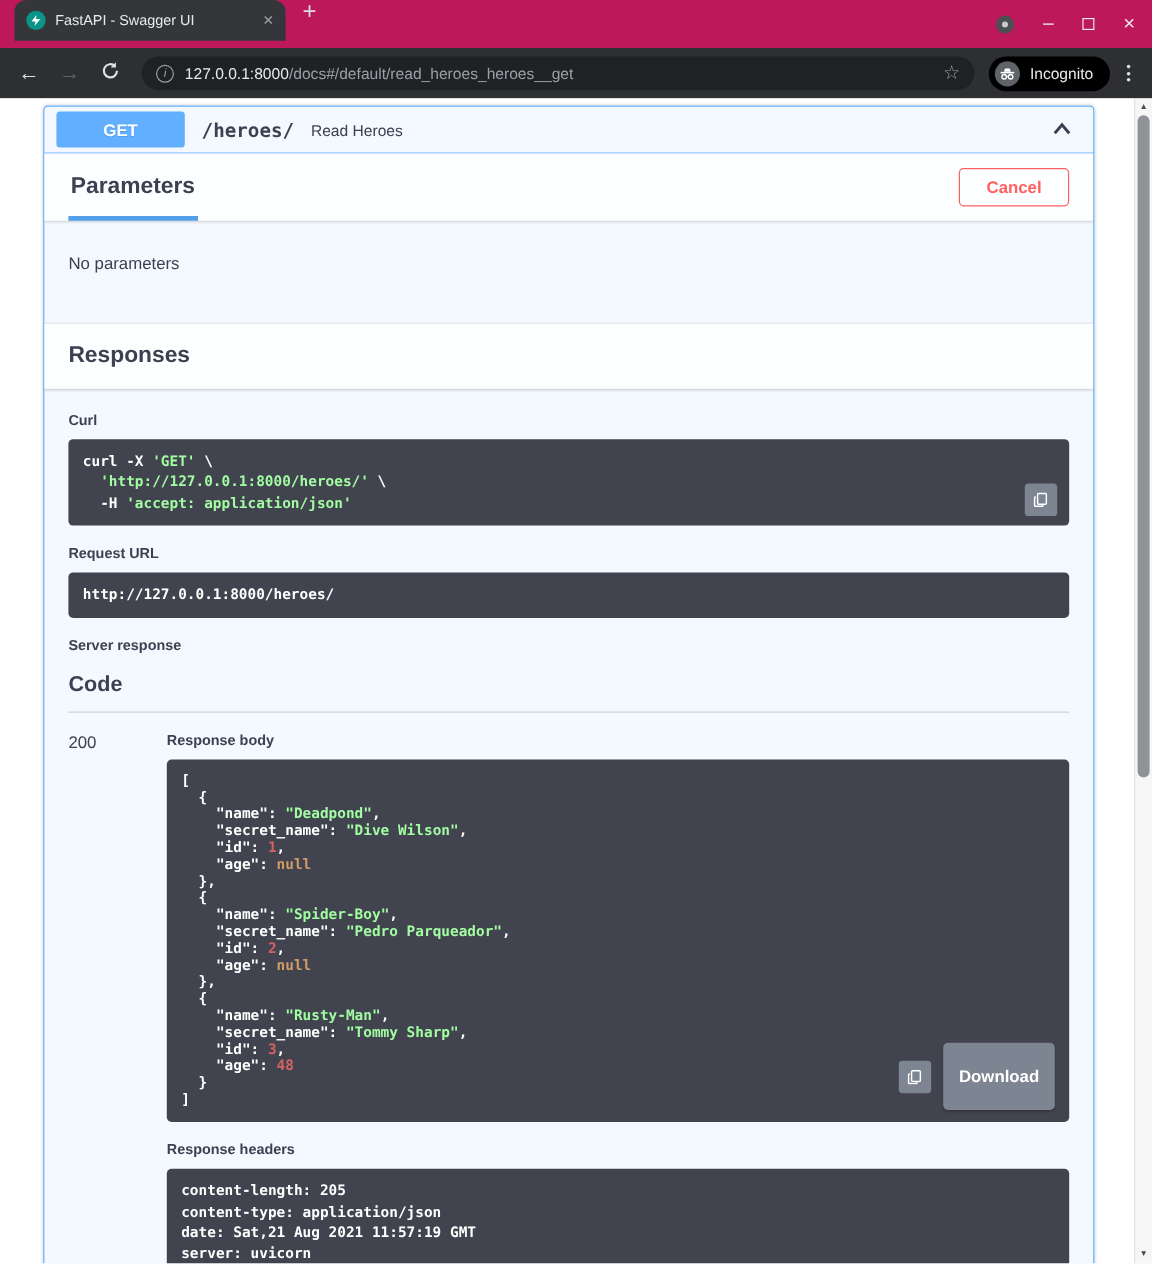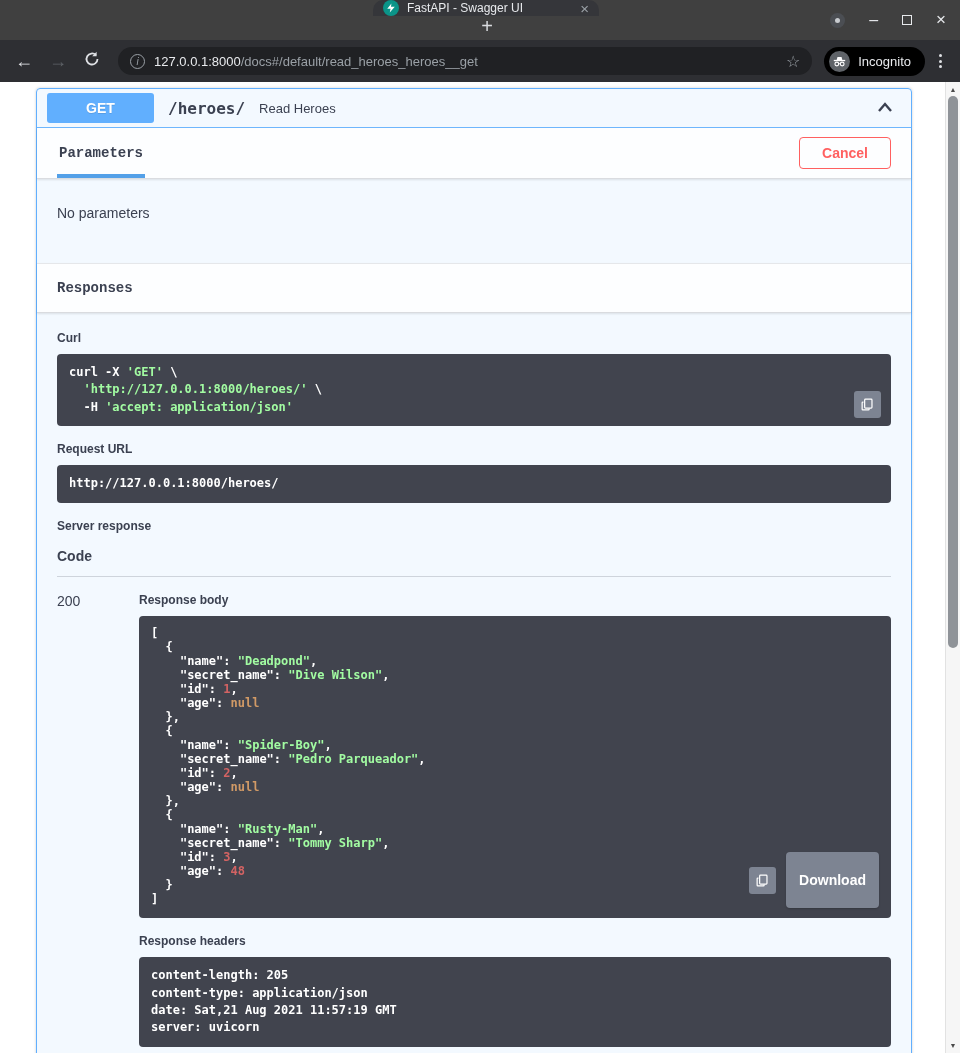--- a/index.html
+++ b/index.html
@@ -1,20 +1,20 @@
 <!DOCTYPE html>
 <html style="--method-blue: #61affe; --tab-underline: #53a0e8; --execute-blue: #4990e2; --cancel-red: #ff6060; --code-bg: #41444e; --gray-button: #7d8492; --text-dark: #3b4151; --string-green: #a2fca2; --number-red: #d36363; --null-orange: #d19a66;"><head>
 <meta charset="utf-8">
 <style>
   * { margin:0; padding:0; box-sizing:border-box; }
   html,body { width:960px; height:1053px; overflow:hidden; }
   body { font-family:"Liberation Sans", sans-serif; background:#fff; position:relative; }
 
   
-  .titlebar { height:40px; background:#404040; display:flex; align-items:center; position:relative;flex-direction:column; }
+  .titlebar { height:40px; background:#be185d; display:flex; align-items:flex-start; position:relative; }
   .tab { width:226px; height:34px; background:#35363a; border-radius:10px 10px 0 0; margin-left:12px;
          display:flex; align-items:center; gap:8px; padding:0 10px; cursor:pointer; }
   .favicon { width:16px; height:16px; border-radius:50%; background:#0b9488; display:flex; align-items:center; justify-content:center; flex:none; }
   .tab-title { color:#e8eaed; font-size:12px; white-space:nowrap; overflow:hidden; flex:1; }
   .tab-close { color:#9aa0a6; font-size:15px; line-height:1; cursor:pointer; }
   .new-tab { color:#dadce0; font-size:20px; line-height:1; margin:0 0 8px 14px; cursor:pointer; }
   .win-controls { position:absolute; right:14px; top:0; height:40px; display:flex; align-items:center; gap:24px; }
   .media-icon { width:15px; height:15px; border-radius:50%; background:#4b4e53; display:flex; align-items:center; justify-content:center; cursor:pointer; }
   .media-icon i { width:5px; height:5px; border-radius:50%; background:#c8cbcf; }
   .win-min { color:#e8eaed; font-size:16px; cursor:pointer; }
@@ -43,21 +43,21 @@
   .summary { display:flex; align-items:center; gap:14px; padding:4px 10px; cursor:pointer;
              border-bottom:1px solid rgba(97,175,254,.9); }
   .method { background:var(--method-blue,#61affe); color:#fff; font-weight:bold; font-size:14px;
             border-radius:3px; min-width:107px; text-align:center; padding:7px 0; text-shadow:0 1px 0 rgba(0,0,0,.1); }
   .path { font-family:"DejaVu Sans Mono", monospace; font-weight:bold; font-size:16px; color:var(--text-dark,#3b4151); }
   .desc { font-size:13px; color:var(--text-dark,#3b4151); flex:1; }
   .chev { padding:0 6px; cursor:pointer; display:flex; align-items:center; }
 
   .sec-head { background:rgba(255,255,255,.8); display:flex; align-items:stretch; justify-content:space-between;
               padding:0 20px; box-shadow:0 1px 2px rgba(0,0,0,.1); border-bottom:1px solid rgba(59,65,81,.18); }
-  .sec-title { font-size:14px; font-weight:bold; color:var(--text-dark,#3b4151); display:flex; align-items:center;font-family:Liberation Mono, monospace; }
+  .sec-title { font-size:19px; font-weight:bold; color:var(--text-dark,#3b4151); display:flex; align-items:center; }
   .params-head .sec-title { border-bottom:4px solid var(--tab-underline,#53a0e8); padding:17px 2px 13px; }
   .btn-cancel { align-self:center; background:transparent; border:1px solid var(--cancel-red,#ff6060); color:var(--cancel-red,#ff6060);
                 font-weight:bold; font-size:14px; border-radius:4px; padding:7px 22px; cursor:pointer; font-family:inherit; }
   .resp-head { padding:16px 20px; border-top:1px solid rgba(59,65,81,.12); }
 
   .params-body { padding:26px 20px 42px; font-size:14px; color:var(--text-dark,#3b4151); }
   .exec-row { display:flex; padding:0 27px 28px; }
   .exec-row button { flex:1; height:31px; font-weight:bold; font-size:14px; cursor:pointer; font-family:inherit; }
   .btn-execute { background:var(--execute-blue,#4990e2); color:#fff; border:1px solid var(--execute-blue,#4990e2); border-radius:4px 0 0 4px; }
   .btn-clear { background:#fff; color:var(--text-dark,#3b4151); border:1px solid #7a7a7a; border-left:none; border-radius:0 4px 4px 0; box-shadow:0 1px 2px rgba(0,0,0,.15); }
@@ -78,21 +78,21 @@
 
   .copy-btn { width:27px; height:27px; background:var(--gray-button,#7d8492); border:none; border-radius:3px;
               display:flex; align-items:center; justify-content:center; cursor:pointer; }
   .curl-block .copy-btn { position:absolute; right:10px; bottom:8px; }
   .blk-actions { position:absolute; right:12px; bottom:10px; display:flex; gap:10px; align-items:center; }
   .btn-download { background:var(--gray-button,#7d8492); color:#fff; font-weight:bold; font-size:14px; border:none;
                   border-radius:4px; padding:20px 13px; cursor:pointer; box-shadow:0 1px 2px rgba(0,0,0,.2); font-family:inherit; }
 
   .rtable { margin-top:4px; }
   .rhead { display:flex; border-bottom:1px solid rgba(59,65,81,.2); padding:6px 0 12px; }
-  .rhead .ccode { font-size:14px; font-weight:bold; color:var(--text-dark,#3b4151); }
+  .rhead .ccode { font-size:18px; font-weight:bold; color:var(--text-dark,#3b4151); }
   .rhead .cdet { font-size:12px; font-weight:bold; color:var(--text-dark,#3b4151); }
   .ccode { width:82px; flex:none; }
   .cdet { flex:1; min-width:0; }
   .rrow { display:flex; padding-top:16px; }
   .status { font-size:14px; color:var(--text-dark,#3b4151); }
 
   
   .scrollbar { position:absolute; top:82px; right:0; bottom:0; width:15px; background:#f6f6f6; border-left:1px solid #e2e2e2; }
   .sb-arrow { position:absolute; left:0; width:14px; height:15px; text-align:center; font-size:7px; color:#4a4a4a; line-height:15px; cursor:pointer; }
   .sb-arrow.up { top:0; }

